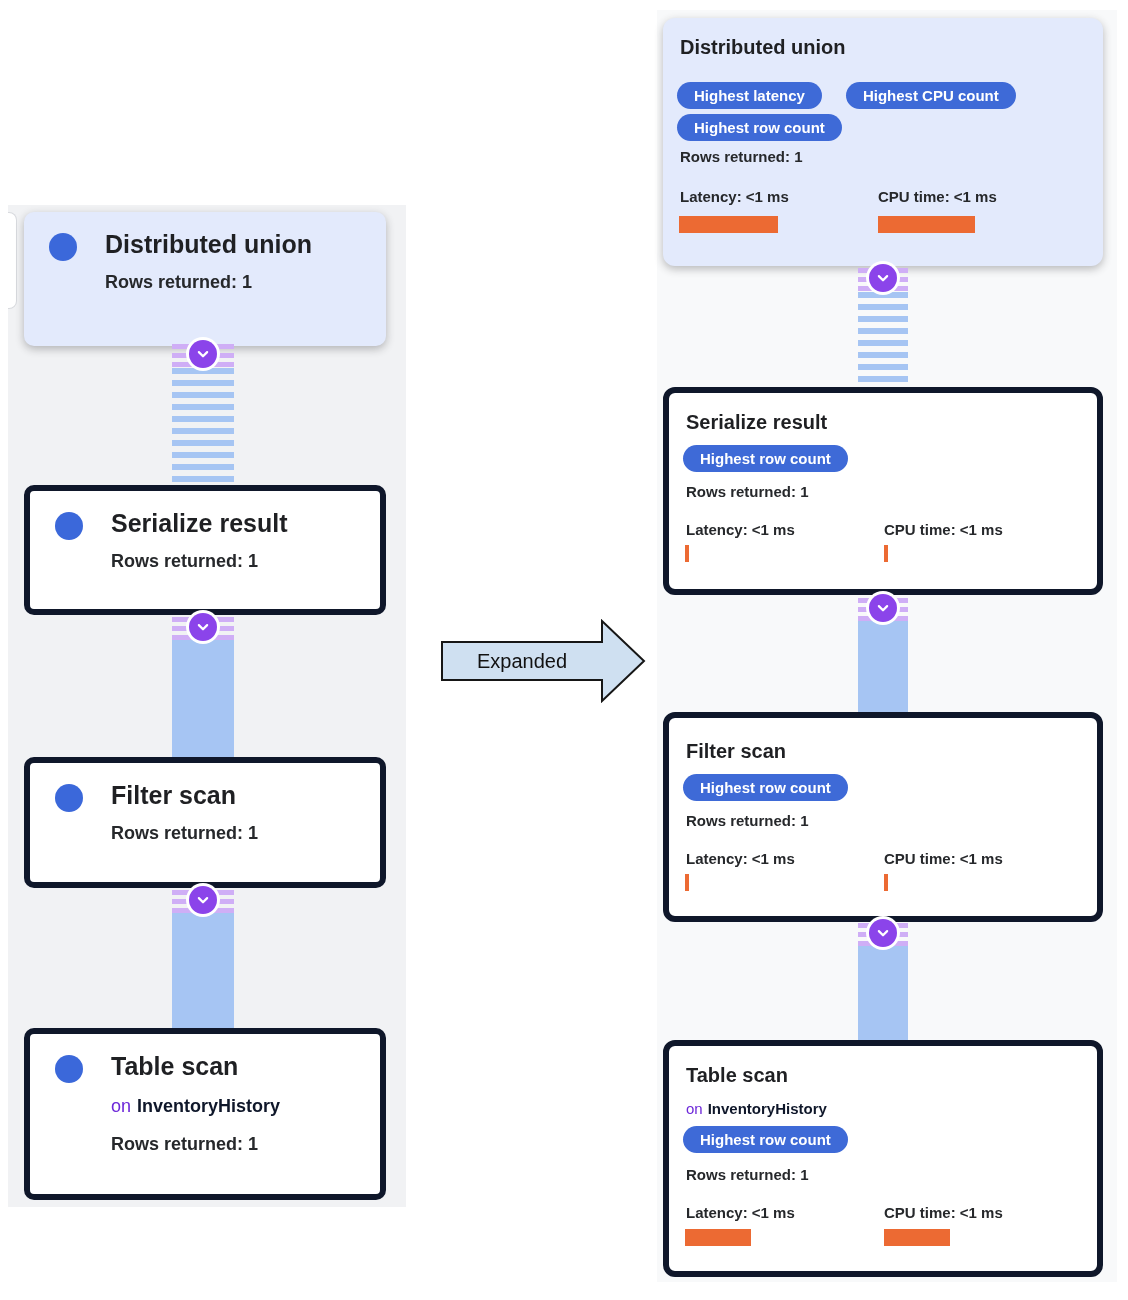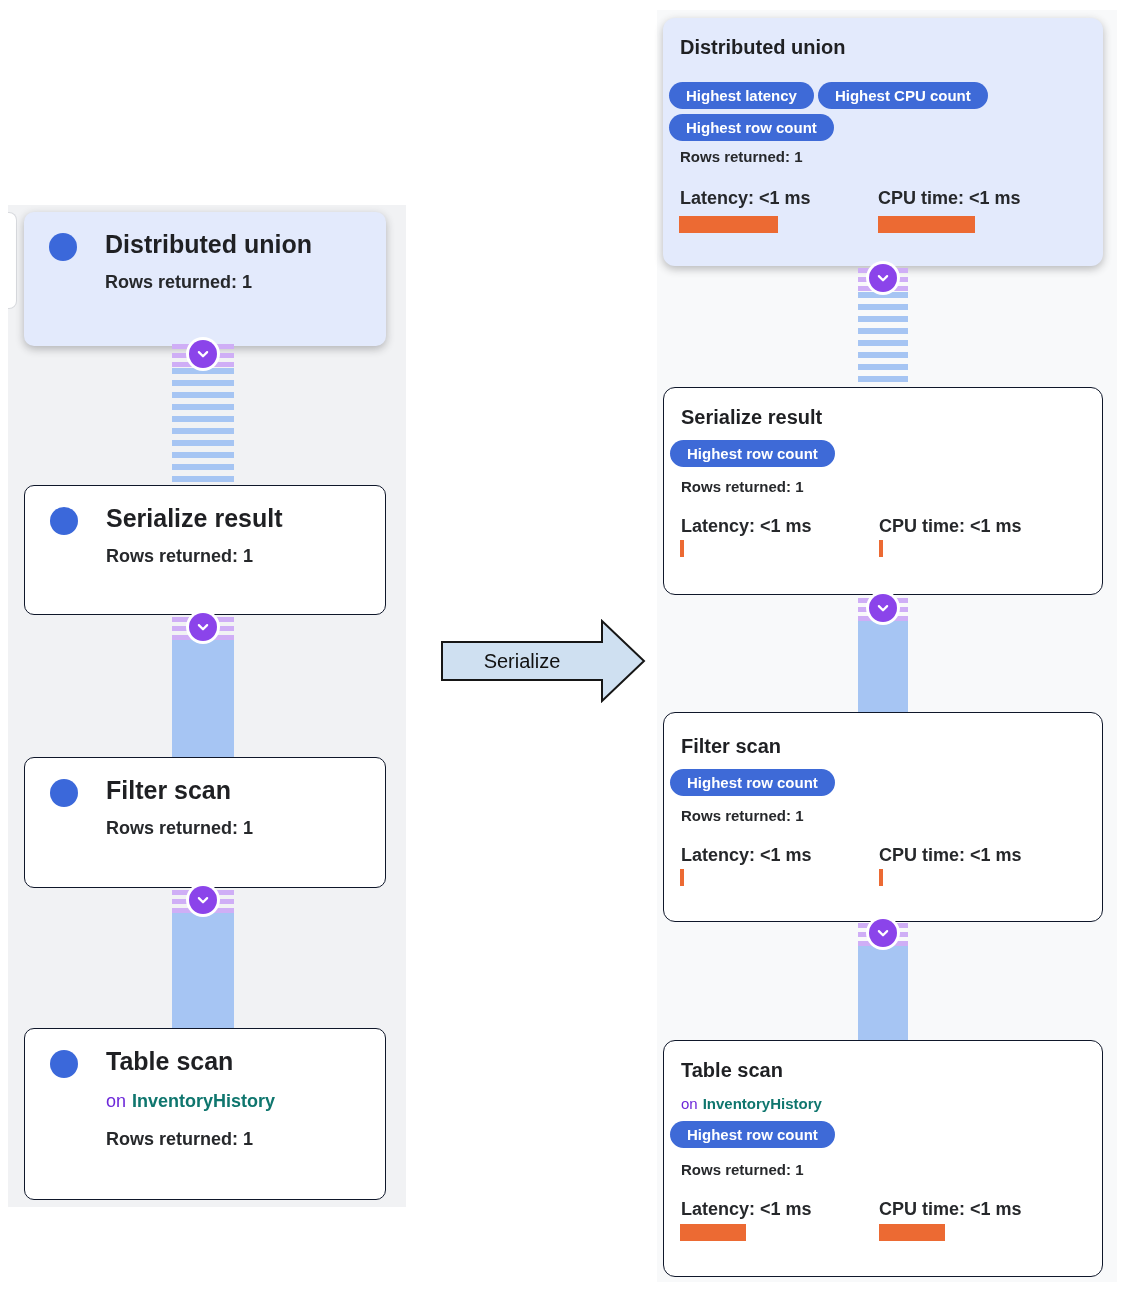--- a/index.html
+++ b/index.html
@@ -10,44 +10,44 @@
   
   .panel { position:absolute; }
   .left-panel  { left:8px;  top:205px; width:398px; height:1002px; background:#f1f2f4; }
   .right-panel { left:657px; top:10px; width:460px; height:1272px; background:#f8f9fa; }
 
   .clipped-card { position:absolute; left:8px; top:212px; width:9px; height:97px;
     background:#ffffff; border:1px solid #d8dade; border-left:none;
     border-radius:0 8px 8px 0; }
 
   
-  .card { position:absolute; background:#ffffff; border:1px solid #0f172a; border-radius:10px; }
+  .card { position:absolute; background:#ffffff; border:6px solid #0f172a; border-radius:10px; }
   .card.selected { background:#e3eafc; border:none; box-shadow:0 3px 8px rgba(32,33,36,.30); }
   .lcard { left:24px; width:362px; }
   .rcard { left:663px; width:440px; border-radius:12px; }
 
   .dot { position:absolute; left:25px; top:21px; width:28px; height:28px;
     border-radius:50%; background:#3b68da; }
 
   .ltitle { position:absolute; left:81px; font-size:25px; font-weight:bold; color:#1f2023; white-space:nowrap; }
   .lrows  { position:absolute; left:81px; font-size:18px; font-weight:bold; color:#26282b; white-space:nowrap; }
   .lon    { position:absolute; left:81px; font-size:18px; white-space:nowrap; }
   .on-prefix { color:#6d28d9; font-weight:normal; margin-right:6px; }
-  .on-target { color:#0f766e; font-weight:bold; }
+  .on-target { color:#0f172a; font-weight:bold; }
 
   .rtitle { position:absolute; left:17px; font-size:20px; font-weight:bold; color:#1f2023; white-space:nowrap; }
   .rrows  { position:absolute; left:17px; font-size:15px; font-weight:bold; color:#26282b; white-space:nowrap; }
   .ron    { position:absolute; left:17px; font-size:15px; white-space:nowrap; }
   .ron .on-prefix { margin-right:5px; }
-  .badge-row { position:absolute; left:6px; display:flex; gap:4px;text-align:center; }
+  .badge-row { position:absolute; left:14px; display:flex; gap:24px;text-align:center; }
   .badge { height:27px; line-height:27px; padding:0 17px; border-radius:14px;
     background:#3e6ad7; color:#ffffff; font-size:15px; font-weight:bold; white-space:nowrap; }
 
   .metric { position:absolute; width:190px; }
-  .metric-label { font-size:18px; font-weight:bold; color:#26282b; white-space:nowrap; }
+  .metric-label { font-size:15px; font-weight:bold; color:#26282b; white-space:nowrap; }
   .metric-bar { position:absolute; height:17px; background:#ec6a33; }
 
   
   .conn { position:absolute; }
   .conn .bar-striped { position:absolute; left:0; right:0; top:28px; bottom:0;
     background:repeating-linear-gradient(to bottom,#a6c5f3 0 6px, rgba(0,0,0,0) 6px 12px); }
   .conn .bar-solid { position:absolute; left:0; right:0; top:24px; bottom:0; background:#a6c5f3; }
   .conn .purple-stripes { position:absolute; left:0; right:0; top:4px; height:24px;
     background:repeating-linear-gradient(to bottom,#cfaef6 0 5px, rgba(0,0,0,0) 5px 9px); }
   .conn .circle { position:absolute; top:0; width:28px; height:28px; border-radius:50%;
@@ -122,21 +122,21 @@
     <div class="ltitle" style="top:18px;">Table scan</div>
     <div class="lon" style="top:62px;">
       <span class="on-prefix">on</span><span class="on-target">InventoryHistory</span>
     </div>
     <div class="lrows" style="top:100px;">Rows returned: 1</div>
   </div>
 
   <svg class="expand-arrow" viewBox="0 0 206 84">
     <polygon points="1,23 161,23 161,2 203,42 161,82 161,61 1,61" fill="#cfe0f1" stroke="#161616" stroke-width="2"></polygon>
   </svg>
-  <div class="expand-arrow-label">Serialize</div>
+  <div class="expand-arrow-label">Expanded</div>
 
   <div class="panel right-panel"></div>
 
   <div class="card rcard selected" style="top:18px;height:248px;">
     <div class="rtitle" style="top:18px;">Distributed union</div>
     <div class="badge-row" style="top:64px;">
       <span class="badge">Highest latency</span>
       <span class="badge">Highest CPU count</span>
     </div>
     <div class="badge-row" style="top:96px;">

